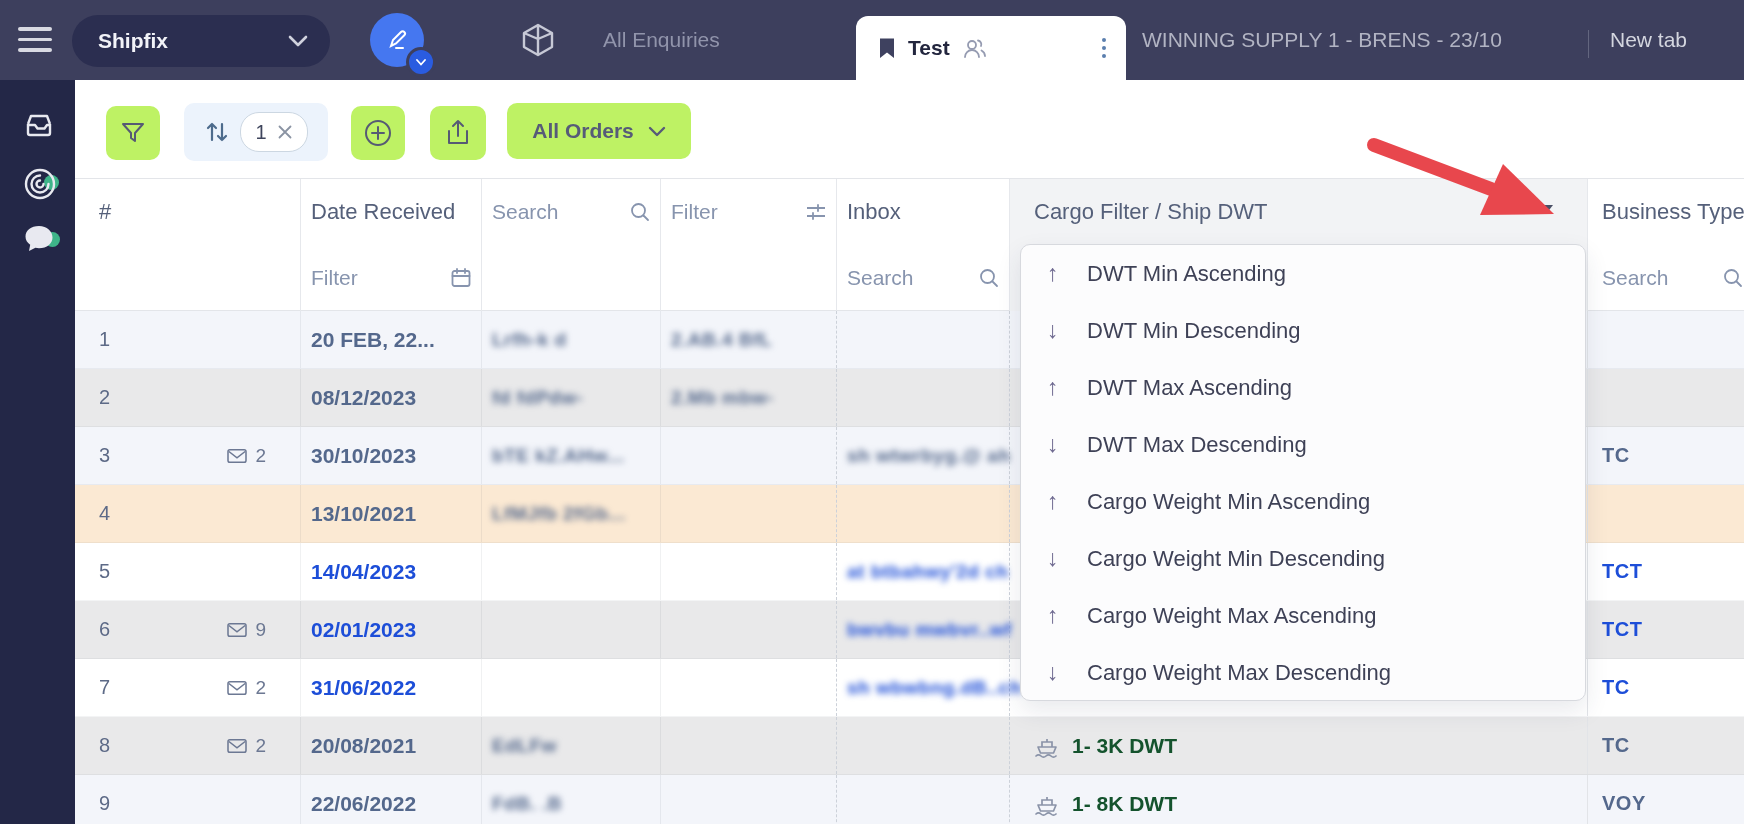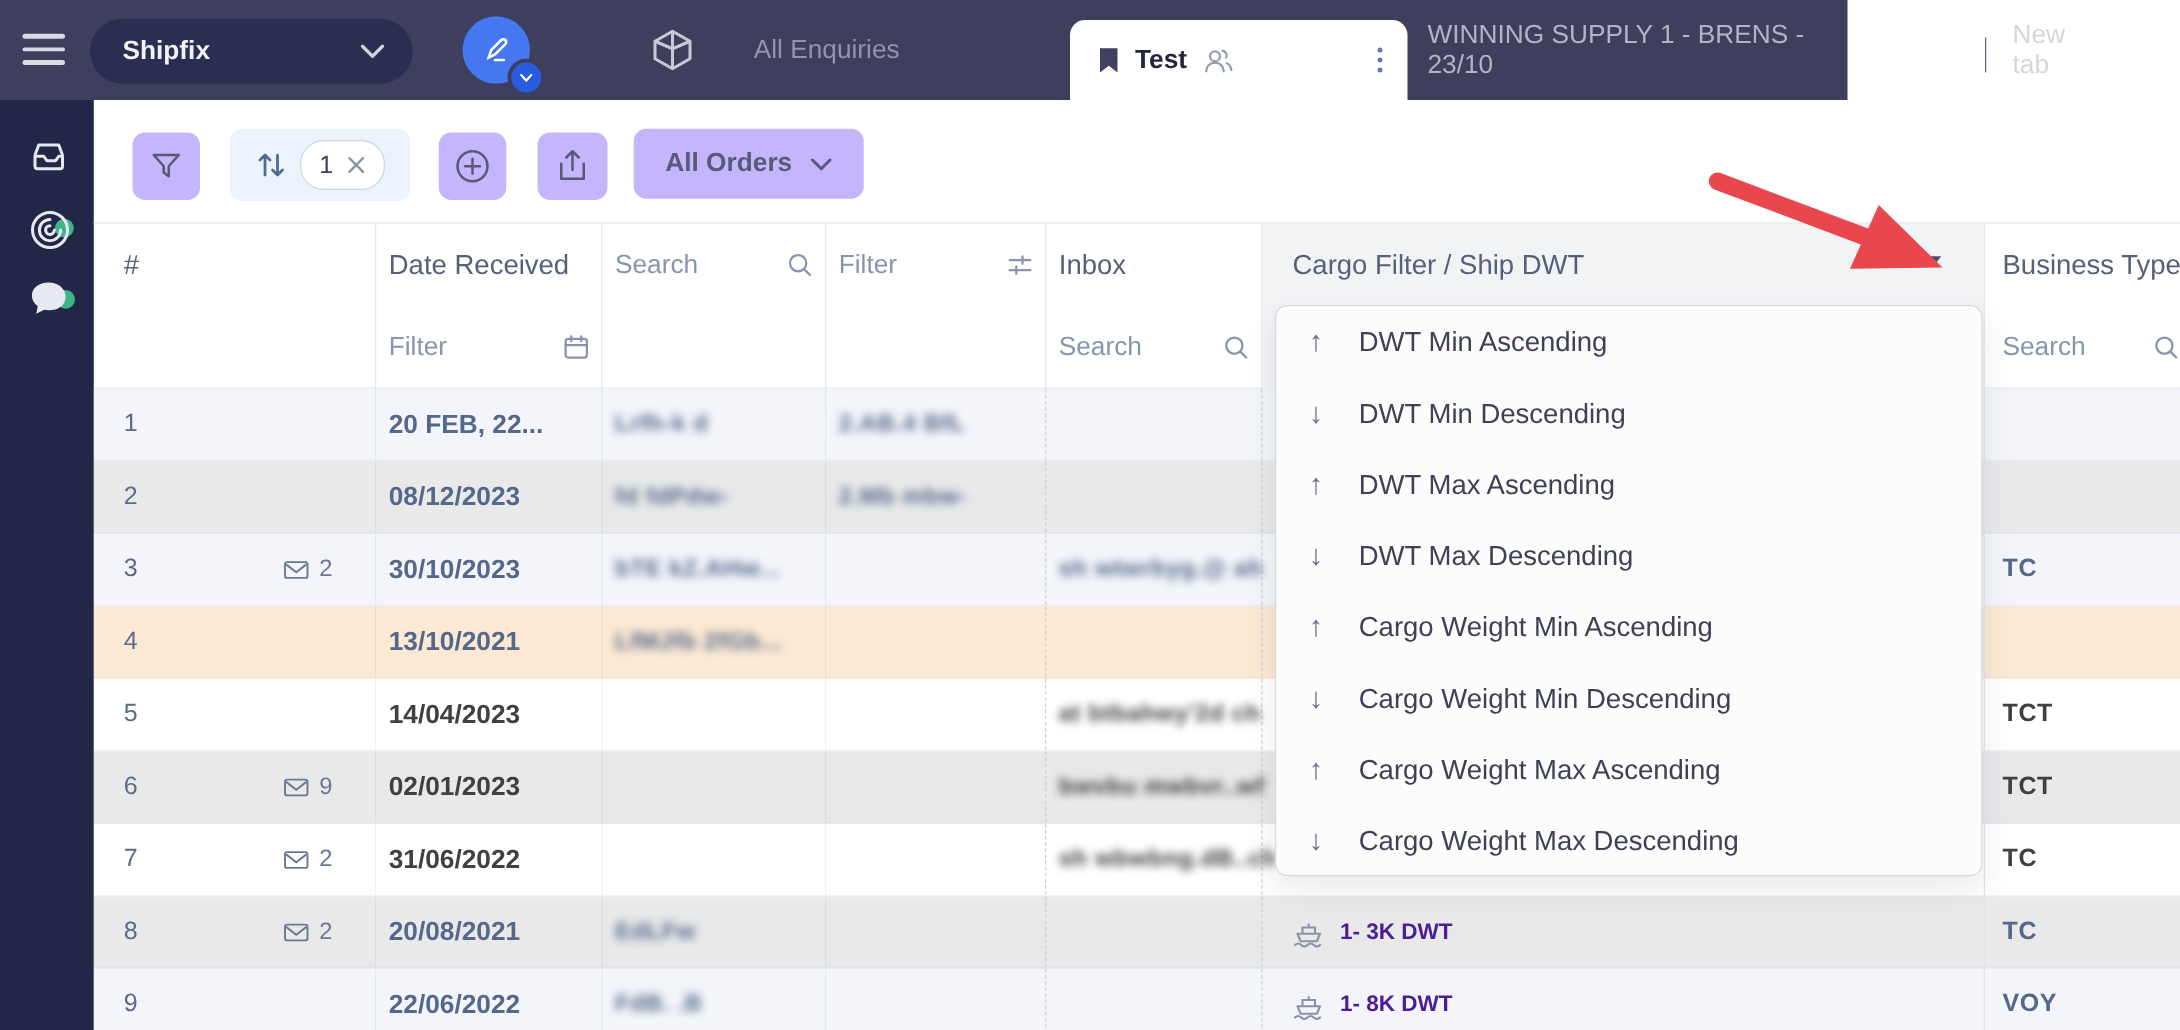--- a/index.html
+++ b/index.html
@@ -2,21 +2,21 @@
 <html><head>
 <meta charset="utf-8">
 <style>
   html,body{margin:0;padding:0;}
   body{
     width:1744px;height:824px;position:relative;overflow:hidden;
     font-family:"Liberation Sans",sans-serif;background:#ffffff;
     -webkit-font-smoothing:antialiased;
   }
   
-  .topbar{position:absolute;left:0;top:0;width:1478px;height:80px;background:#3d3f5d;}
+  .topbar{position:absolute;left:0;top:0;width:1744px;height:80px;background:#3d3f5d;}
   .hamburger{position:absolute;left:18px;top:27px;width:34px;height:26px;cursor:pointer;}
   .hamburger span{display:block;height:3.5px;border-radius:2px;background:#d9dae2;margin-bottom:7px;}
   .ws-pill{position:absolute;left:72px;top:15px;width:258px;height:52px;border-radius:26px;
     background:#2b2e50;display:flex;align-items:center;padding:0 22px 0 26px;box-sizing:border-box;}
   .ws-pill .ws-name{color:#f2f3f8;font-size:21px;font-weight:700;flex:1;}
   .avatar{position:absolute;left:370px;top:13px;width:54px;height:54px;border-radius:50%;
     background:#4577f0;display:flex;align-items:center;justify-content:center;}
   .avatar-badge{position:absolute;left:406px;top:47px;width:24px;height:24px;border-radius:50%;
     background:#2a5ce0;border:3px solid #3d3f5d;display:flex;align-items:center;justify-content:center;}
   .cube{position:absolute;left:519px;top:21px;width:38px;height:38px;}
@@ -28,21 +28,21 @@
   .tab-vessel{left:1142px;color:#b2b4c3;}
   .tab-divider{position:absolute;left:1588px;top:30px;width:1px;height:28px;background:#63667f;}
   .tab-newtab{left:1610px;color:#d4d6df;}
   .dots{margin-left:auto;display:flex;flex-direction:column;gap:4px;cursor:pointer;}
   .dots i{width:4px;height:4px;border-radius:50%;background:#5b7fae;}
   
   .sidebar{position:absolute;left:0;top:80px;width:75px;height:744px;background:#232747;}
   .side-ic{position:absolute;left:22px;}
   .green-dot{position:absolute;width:15px;height:15px;border-radius:50%;background:#3eb489;}
   
-  .toolbar-btn{position:absolute;background:#c4b5fd;border-radius:10px;display:flex;align-items:center;justify-content:center;cursor:pointer;}
+  .toolbar-btn{position:absolute;background:#bef264;border-radius:10px;display:flex;align-items:center;justify-content:center;cursor:pointer;}
   .btn-filter{left:106px;top:106px;width:54px;height:54px;}
   .btn-sort{left:184px;top:103px;width:144px;height:58px;background:#ecf3fc;gap:10px;}
   .sort-pill{display:flex;align-items:center;gap:10px;background:#ffffff;border:1.5px solid #ccd7e2;
     border-radius:19px;height:38px;padding:0 14px;}
   .sort-pill .n{font-size:20px;color:#3e445c;}
   .btn-plus{left:351px;top:106px;width:54px;height:54px;}
   .btn-export{left:430px;top:106px;width:56px;height:54px;}
   .btn-orders{left:507px;top:103px;width:184px;height:56px;gap:14px;}
   .btn-orders .lbl{font-size:21px;font-weight:700;color:#565b78;}
   
@@ -61,25 +61,25 @@
   .tbody .trow{height:58px;border-bottom:1px solid rgba(40,50,70,0.055);box-sizing:border-box;}
   .bg-blue{background:#f3f5fa;} .bg-gray{background:#e9e9ea;} .bg-white{background:#ffffff;} .bg-peach{background:#fbe9d3;}
   .cell{position:relative;display:flex;align-items:center;box-sizing:border-box;overflow:hidden;}
   .c-num{padding-left:24px;border-right:1px solid rgba(40,50,70,0.07);color:#5d6a87;font-size:20px;justify-content:space-between;padding-right:34px;}
   .c-date{padding-left:10px;border-right:1px solid rgba(40,50,70,0.07);font-size:21px;font-weight:700;white-space:nowrap;}
   .c-account{padding-left:10px;border-right:1px solid rgba(40,50,70,0.07);}
   .c-cargo{padding-left:10px;border-right:1px dashed #ccd1d9;}
   .c-inbox{padding-left:10px;border-right:1px dashed #ccd1d9;overflow:visible;}
   .c-dwt{padding-left:24px;gap:12px;border-right:1px solid #e2e4e8;}
   .c-bt{padding-left:14px;font-size:20px;font-weight:700;letter-spacing:0.5px;}
-  .tone-slate{color:#54688c;text-align:right;} .tone-dark{color:#404040;}
+  .tone-slate{color:#54688c;text-align:right;} .tone-dark{color:#1d4ed8;}
   .blur{filter:blur(3.2px);font-weight:700;font-size:19px;white-space:nowrap;letter-spacing:0.5px;}
   .blur.tone-dark{filter:blur(3.4px);}
   .mailbadge{display:flex;align-items:center;gap:7px;color:#6c7893;font-size:19px;}
-  .dwt-label{font-size:18px;font-weight:700;color:#4c1d95;white-space:nowrap;}
+  .dwt-label{font-size:21px;font-weight:700;color:#14532d;white-space:nowrap;}
   
   .sort-menu{position:absolute;left:1020px;top:244px;width:566px;height:457px;z-index:20;
     background:#fcfcfd;border:1px solid #d7d9de;border-radius:10px;box-sizing:border-box;
     box-shadow:0 10px 24px rgba(40,45,80,0.10);overflow:hidden;}
   .menu-item{height:57px;display:flex;align-items:center;gap:18px;padding-left:26px;cursor:pointer;}
   .menu-item .dir{width:22px;font-size:23px;color:#6e6990;}
   .menu-item .lab{font-size:22px;color:#3e4156;}
   
   .anno{position:absolute;left:1322px;top:128px;z-index:30;pointer-events:none;}
   svg.ic{display:block;}

